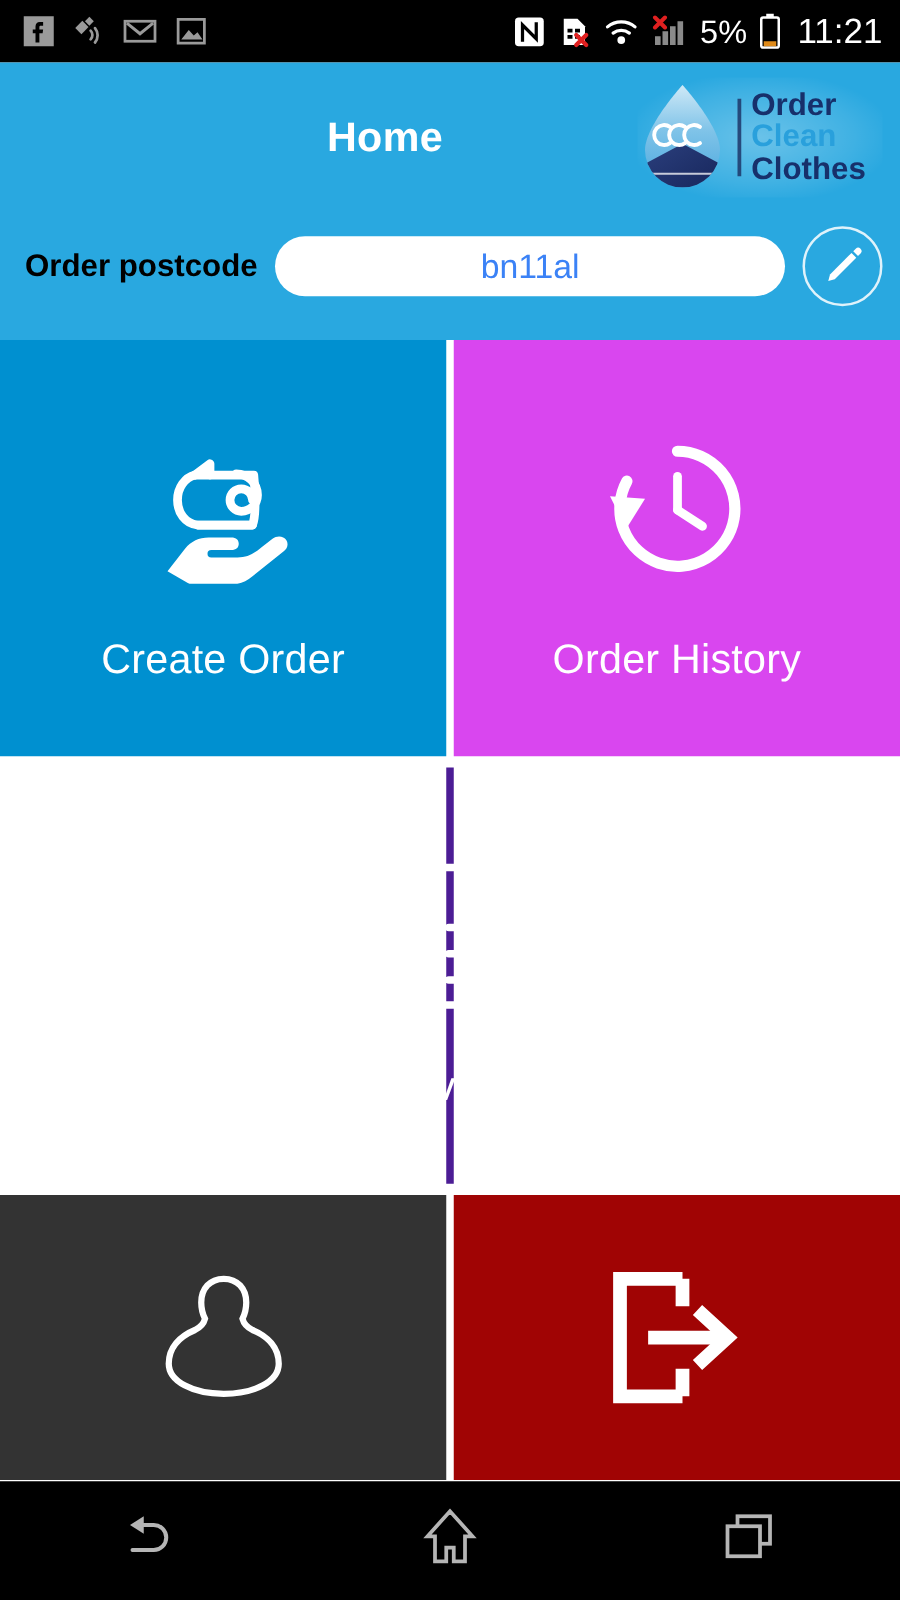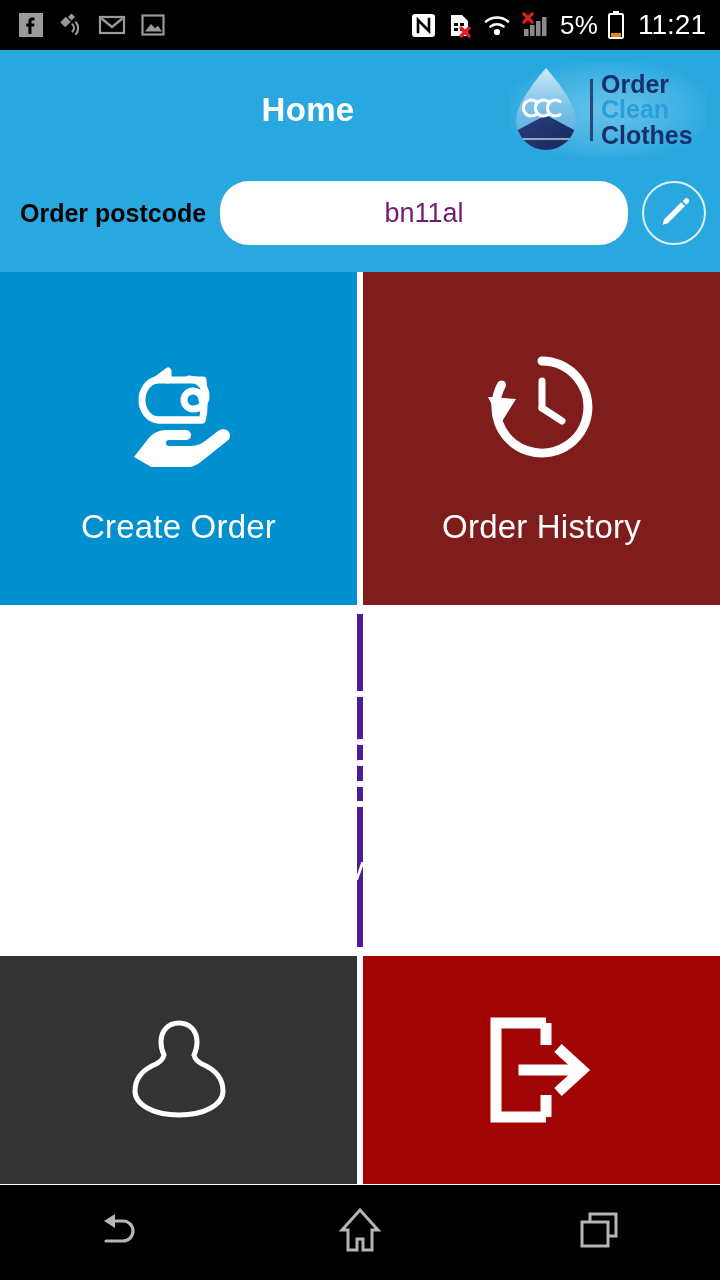--- a/index.html
+++ b/index.html
@@ -50,23 +50,23 @@
   .logo-click { color:#17306b; }
   .logo-clean { color:#29a0dc; }
   .logo-clothes { color:#17306b; }
 
   .postcode-row {
     flex:1 1 auto; display:flex; align-items:center;
     padding:0 14px 16px 20px; gap:14px;
   }
   .postcode-label { color:#000000; font-size:25px; font-weight:bold; white-space:nowrap; }
   .postcode-field {
-    flex:1 1 auto; height:64px; background:#ffffff; border-radius:29px;
+    flex:1 1 auto; height:48px; background:#ffffff; border-radius:29px;
     display:flex; align-items:center; justify-content:center;
-    color:#701a75; font-size:27px;
+    color:#3b82f6; font-size:27px;
   }
   .edit-btn {
     flex:0 0 64px; width:64px; height:64px; border-radius:50%;
     border:2px solid rgba(255,255,255,0.85);
     display:flex; align-items:center; justify-content:center;
   }
 
   
   .grid {
     flex:1 1 auto; background:#ffffff;
@@ -255,21 +255,21 @@
             <path d="M88 53a9 9 0 1 0-9 9 13 13 0 0 0 13-13 17 17 0 0 0-17-17"></path>
           </g>
           <path d="M20 110l14-18c5-6 11-9 19-9h18c4 0 6 2 6 5s-2 5-6 5H55c-2 0-3 1-3 3s1 3 3 3h21c8 0 13-3 19-8l9-7c4-3 9-2 11 1 2 3 1 7-2 9l-25 20c-6 5-12 7-20 7H39z" fill="#ffffff"></path>
         </svg>
       </div>
       <div class="tile-label">Create Order</div>
     </div>
 
     <div class="spacer-col"></div>
 
-    <div class="tile tile-full" style="background:#7f1d1d">
+    <div class="tile tile-full" style="background:#d946ef">
       <div class="tile-icon">
         <svg width="120" height="120" viewBox="0 0 120 120">
           <path d="M60 14a46 46 0 1 1-40.5 24" fill="none" stroke="#ffffff" stroke-width="9" stroke-linecap="round"></path>
           <path d="M6 50l28 2-15 24z" fill="#ffffff"></path>
           <g stroke="#ffffff" stroke-width="7" stroke-linecap="round" fill="none">
             <path d="M60 34v27"></path>
             <path d="M60 61l20 13"></path>
           </g>
         </svg>
       </div>

